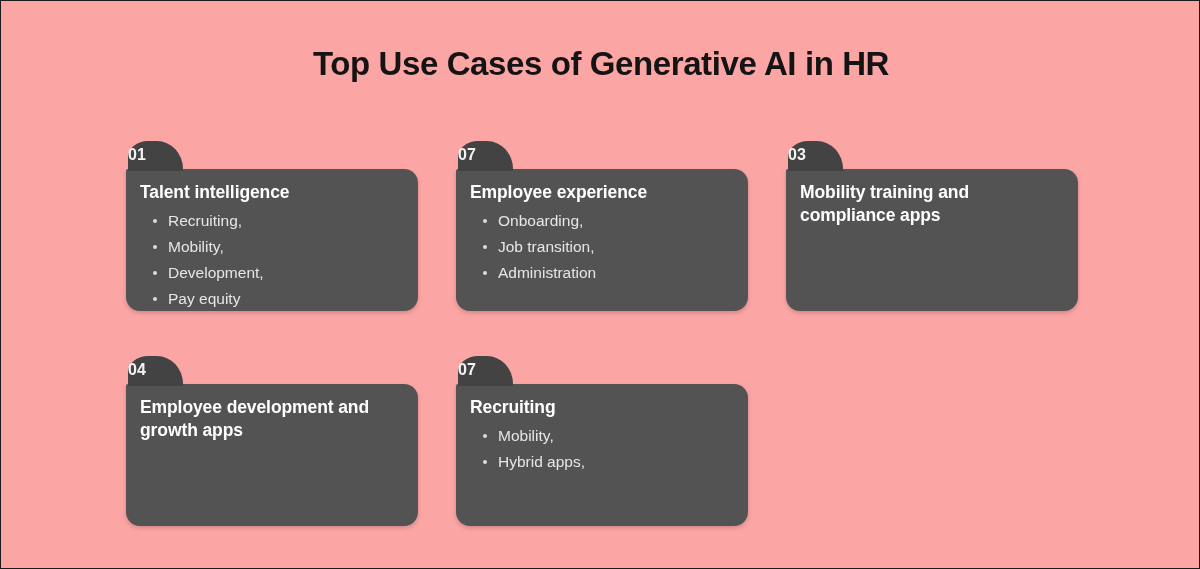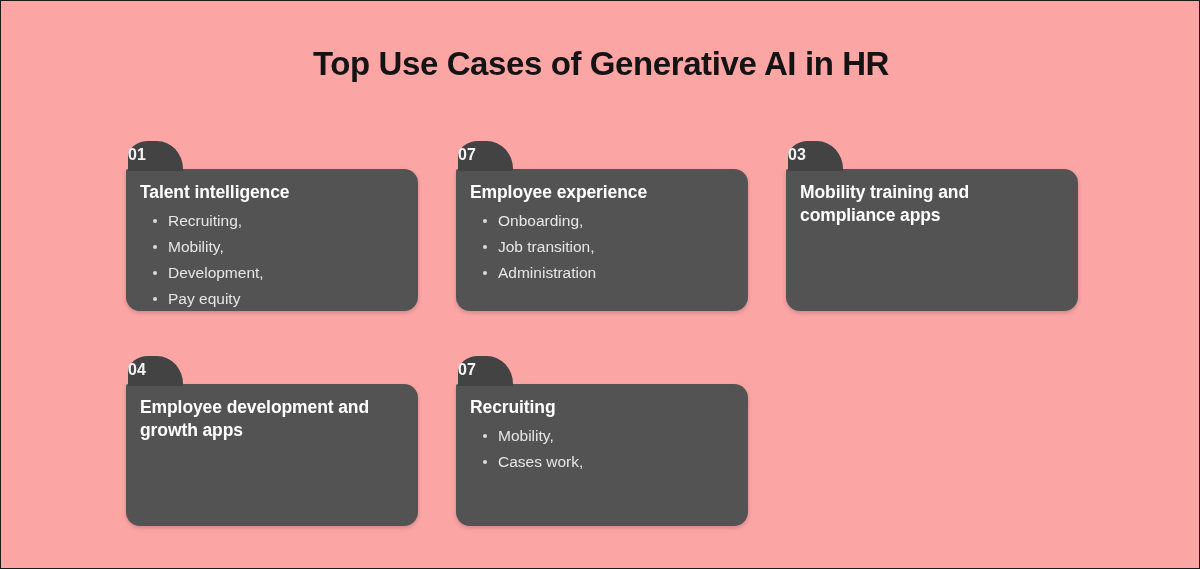--- a/index.html
+++ b/index.html
@@ -184,19 +184,19 @@
         </div>
       </div>
       <div class="card">
         <div class="card-tab">
           <div class="card-tab-number">07</div>
         </div>
         <div class="card-body">
           <div class="card-heading">Recruiting</div>
           <ul class="card-bullets">
             <li><span class="bullet-dot"></span><span class="bullet-text">Mobility,</span></li>
-            <li><span class="bullet-dot"></span><span class="bullet-text">Cases work,</span></li>
+            <li><span class="bullet-dot"></span><span class="bullet-text">Hybrid apps,</span></li>
           </ul>
         </div>
       </div>
     </div>
 
 </div>
 
 </body></html>

